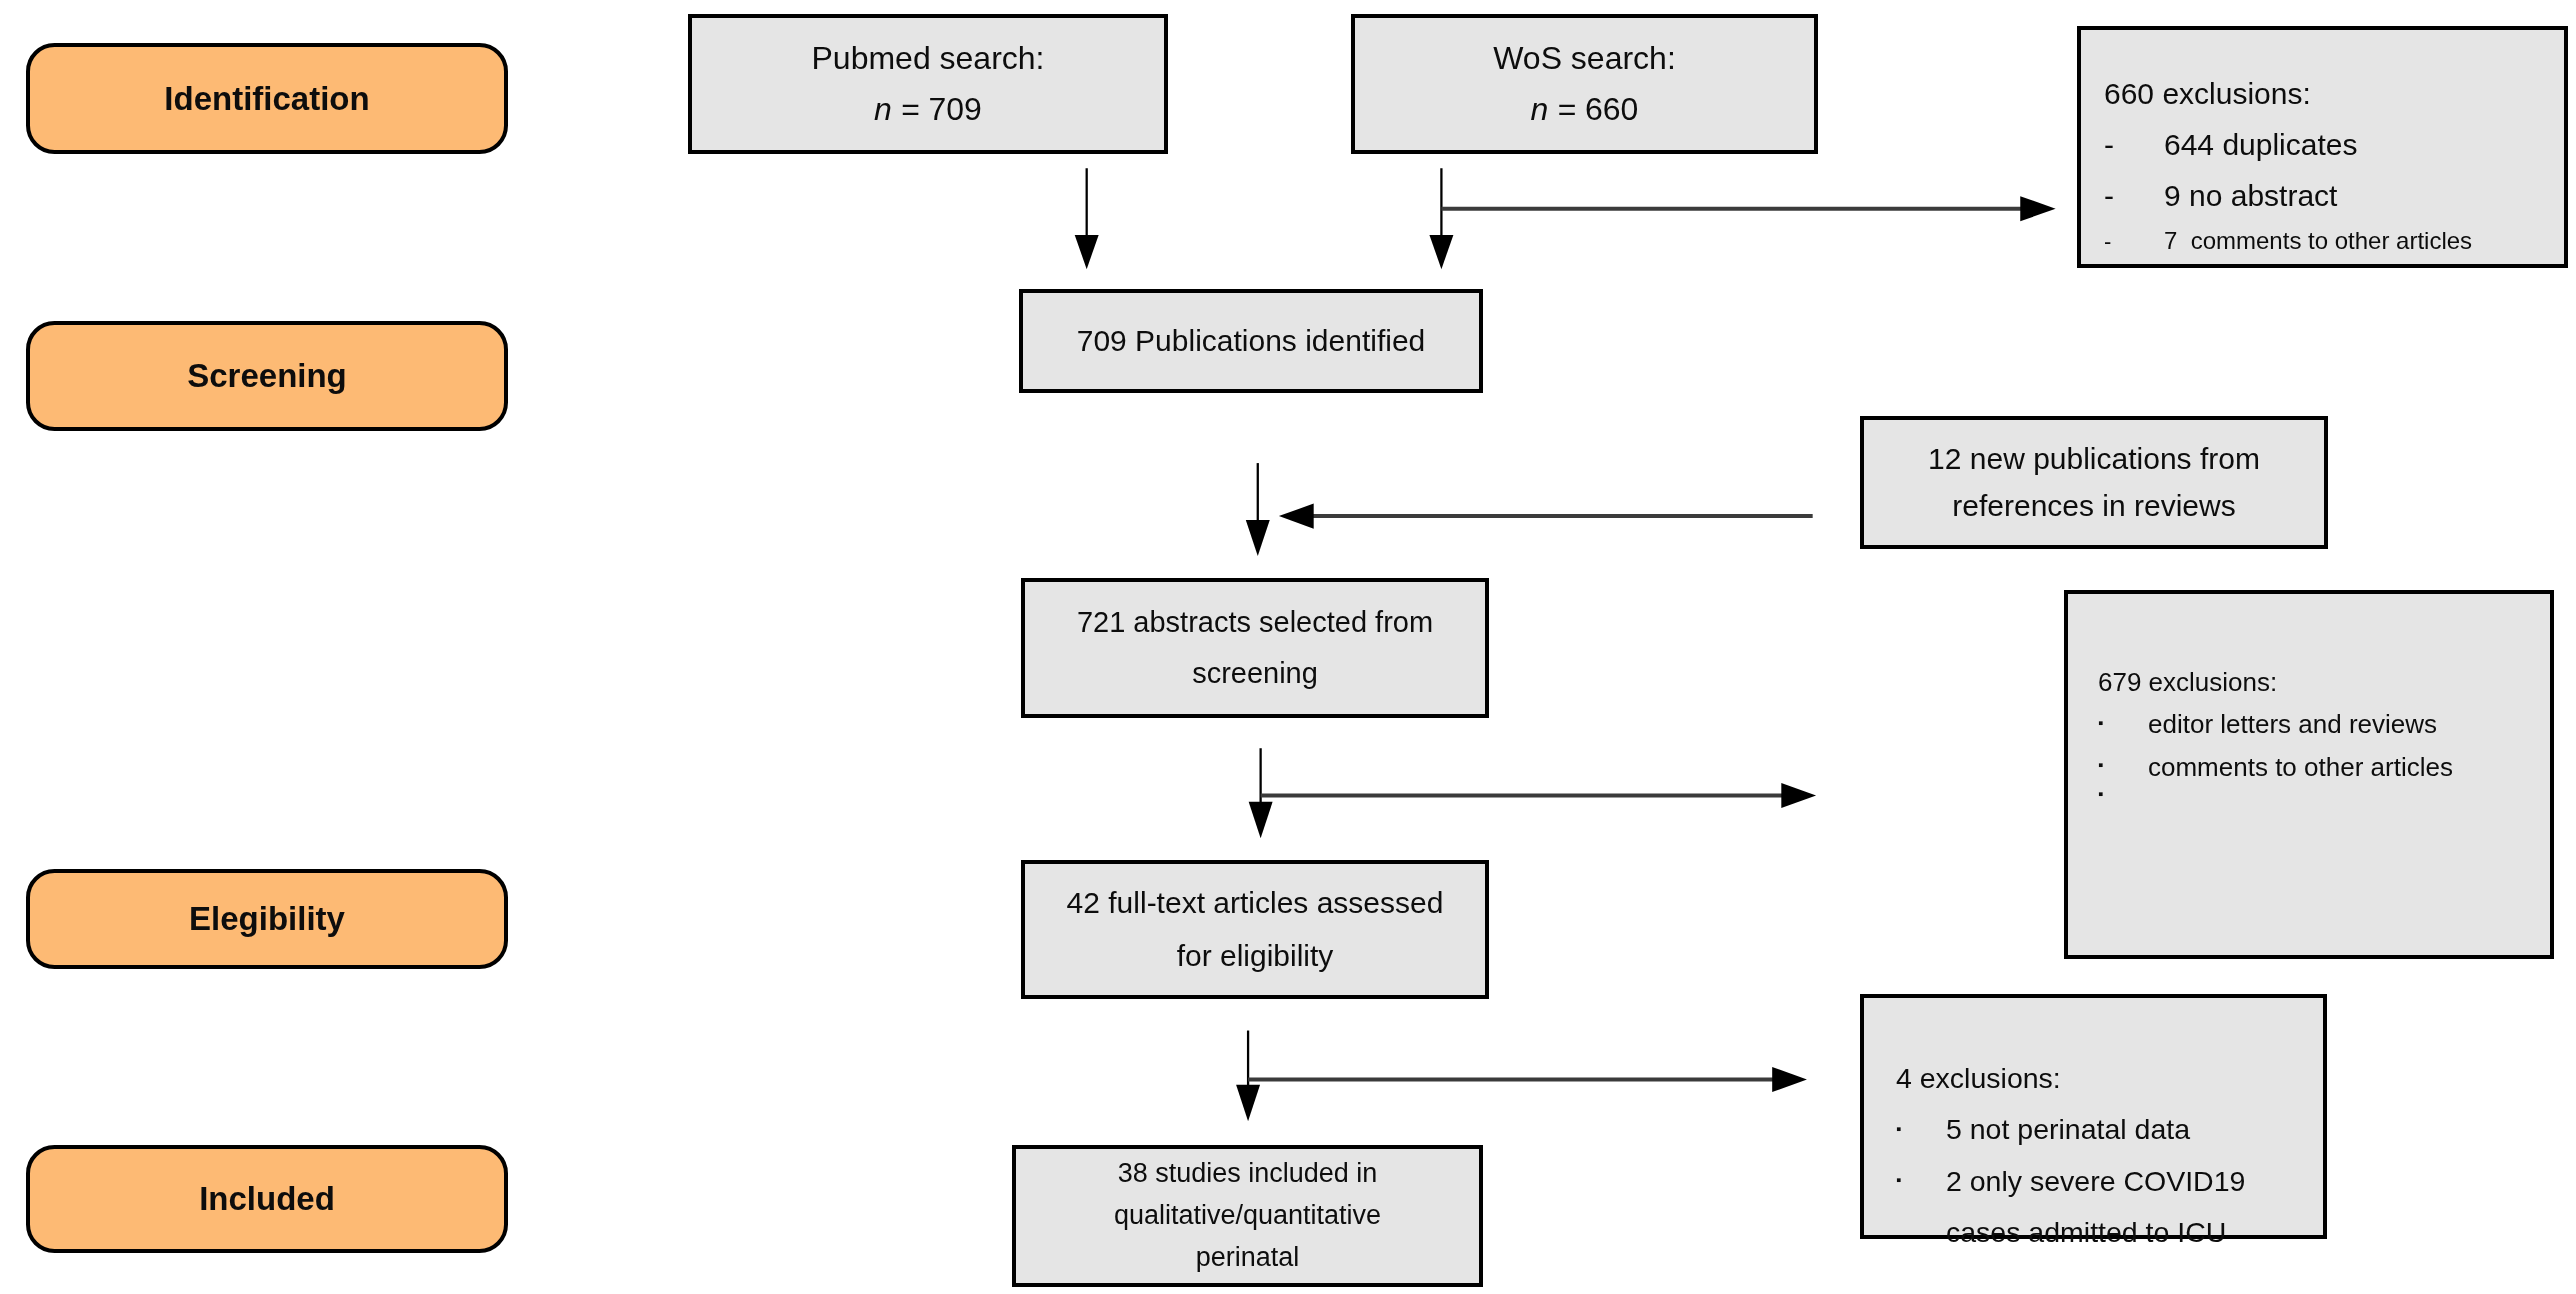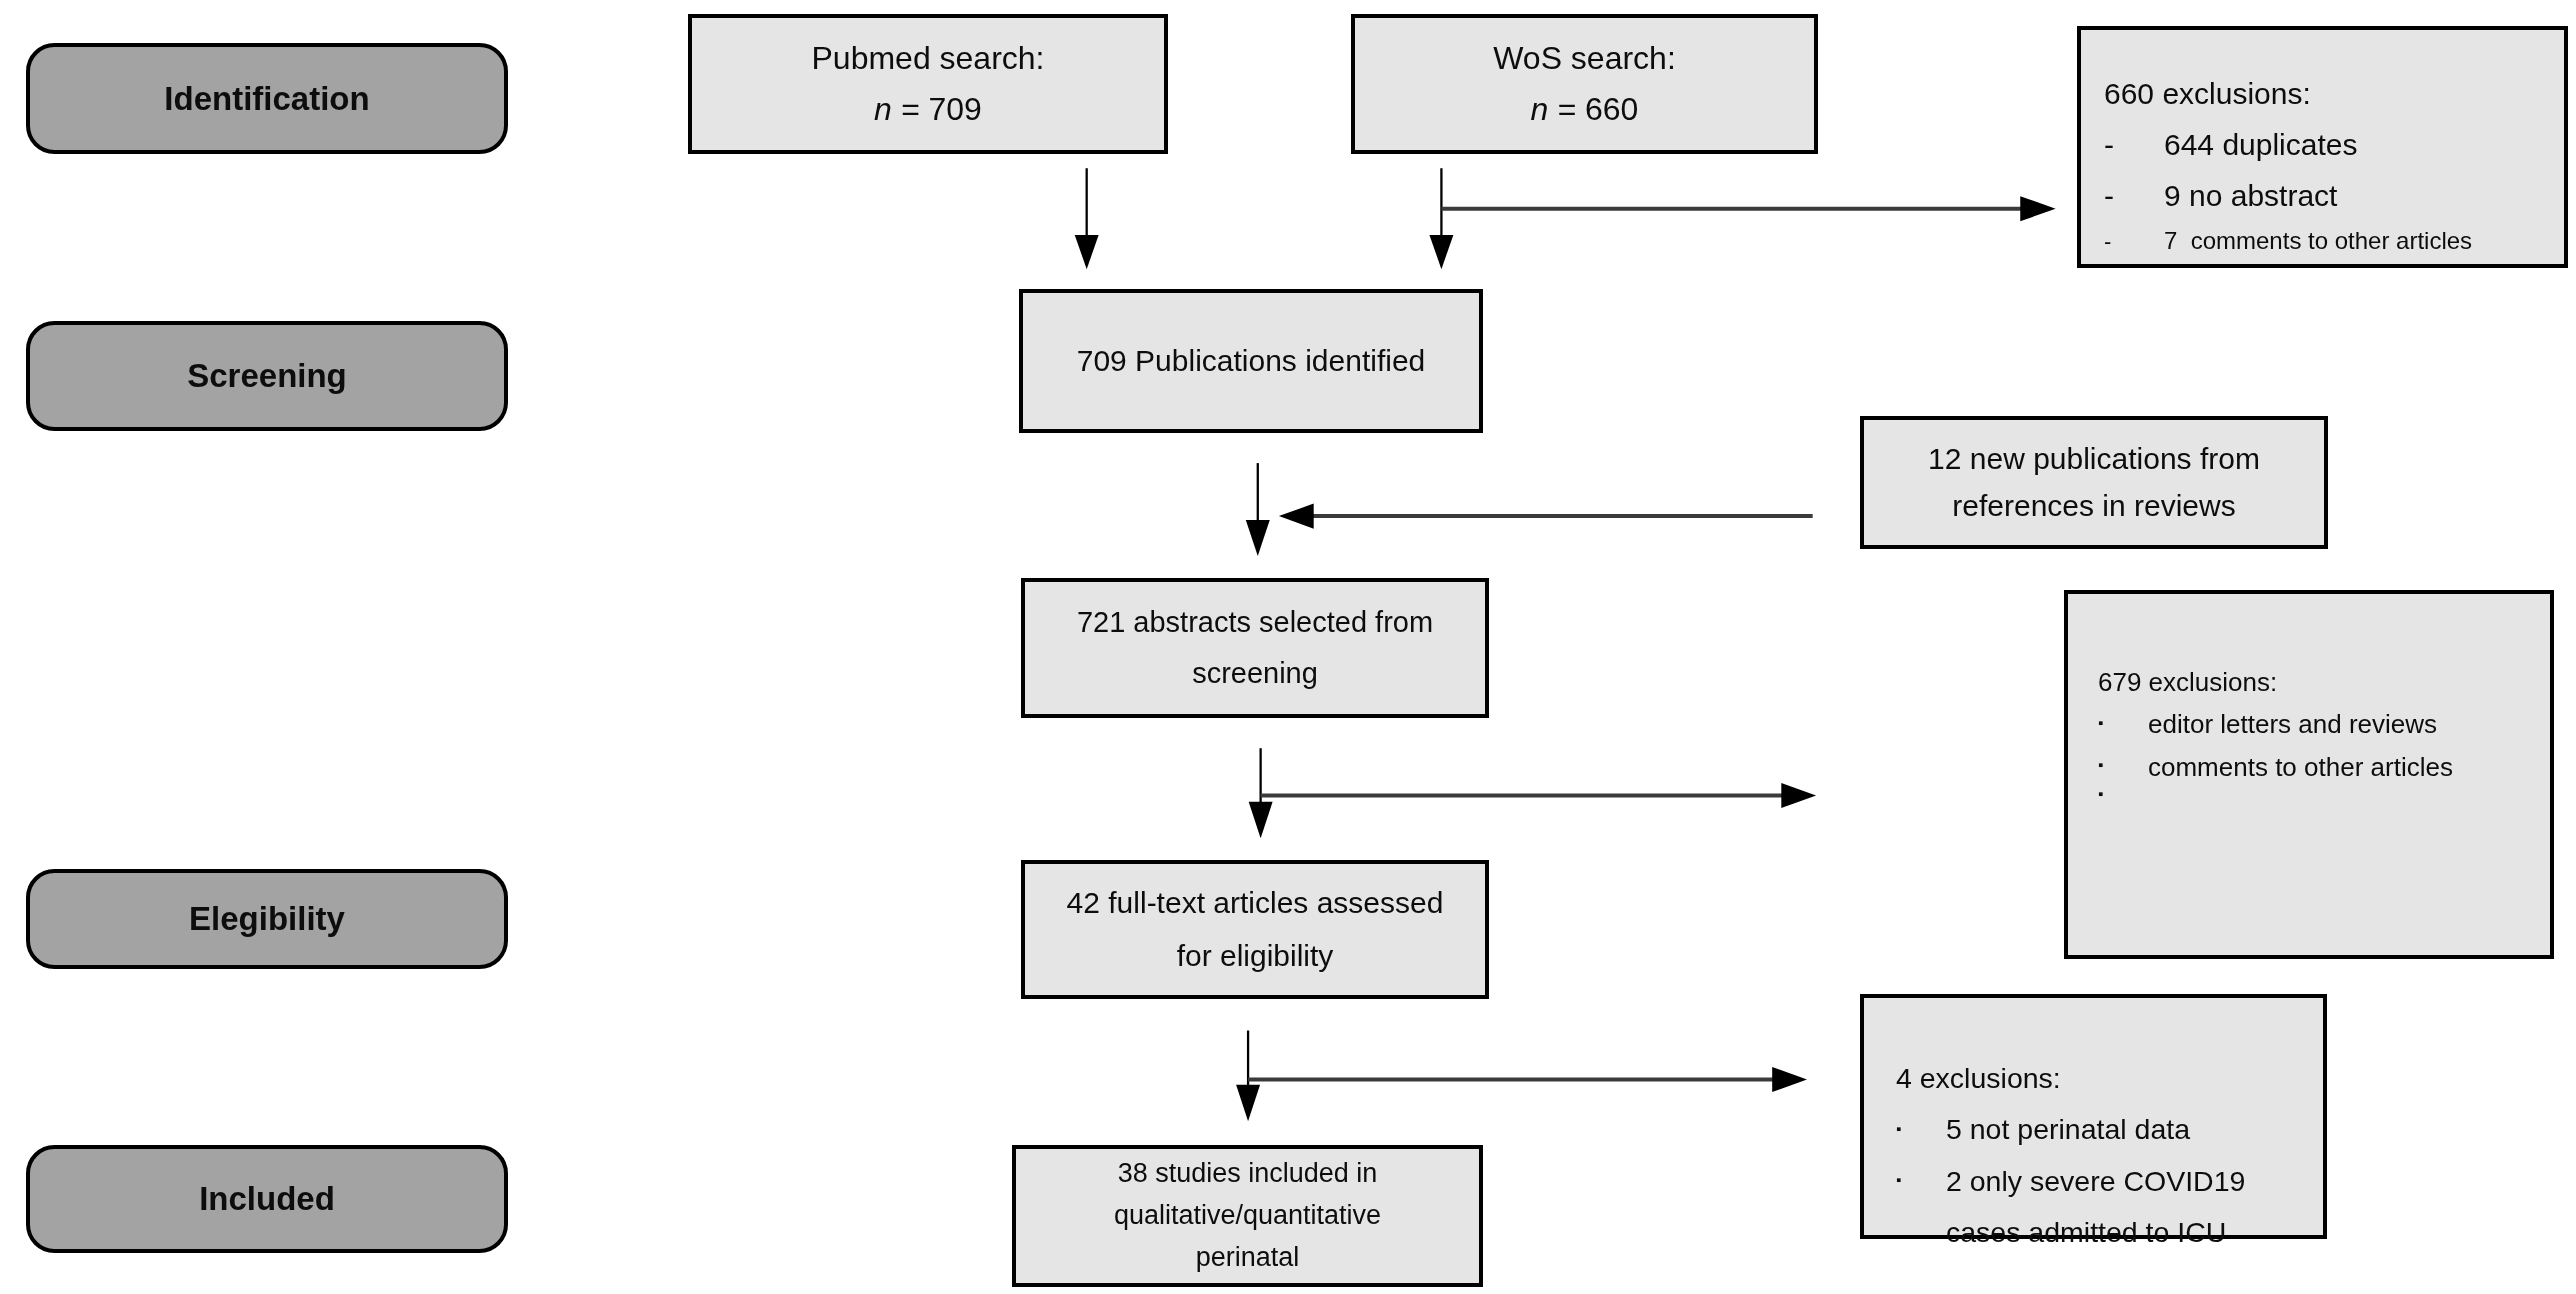--- a/index.html
+++ b/index.html
@@ -14,21 +14,21 @@
     height: 1294px;
     background: #ffffff;
     overflow: hidden;
   }
 
   
   .stage {
     position: absolute;
     left: 26px;
     width: 482px;
-    background: #a3a3a3;
+    background: #fdba74;
     border: 4px solid #000;
     border-radius: 28.5px;
     display: flex;
     align-items: center;
     justify-content: center;
     font-weight: 700;
     font-size: 33px;
   }
   #stage-identification { top: 43px;  height: 111px; }
   #stage-screening      { top: 321px; height: 110px; }
@@ -45,21 +45,21 @@
     display: flex;
     flex-direction: column;
     align-items: center;
     justify-content: center;
     text-align: center;
   }
   .bline { display: block; }
 
   #box-pubmed      { left: 688px; top: 14.3px;  width: 480px; height: 140px; font-size: 32px; line-height: 1.6; }
   #box-wos         { left: 1351px; top: 14.3px;  width: 467px; height: 140px; font-size: 32px; line-height: 1.6; }
-  #box-identified  { left: 1019px; top: 289px; width: 464px; height: 144px; font-size: 30px; }
+  #box-identified  { left: 1019px; top: 289px; width: 464px; height: 104px; font-size: 30px; }
   #box-newpubs     { left: 1860px; top: 416px; width: 468px; height: 133px; font-size: 30px; line-height: 1.55; }
   #box-abstracts   { left: 1021px; top: 578px; width: 468px; height: 140px; font-size: 29px; line-height: 1.75; }
   #box-fulltext    { left: 1021px; top: 860px; width: 468px; height: 139px; font-size: 30px; line-height: 1.75; }
   #box-included38  { left: 1012px; top: 1145px; width: 471px; height: 142px; font-size: 27px; line-height: 1.55; }
 
   .nline i { font-style: italic; }
   .nval { margin-left: 9px; }
 
   
   .ebox { text-align: left; }

